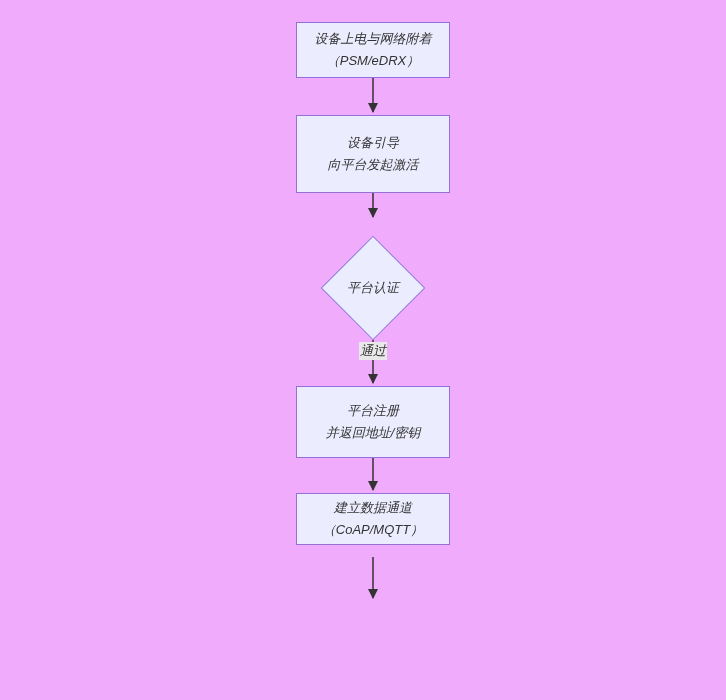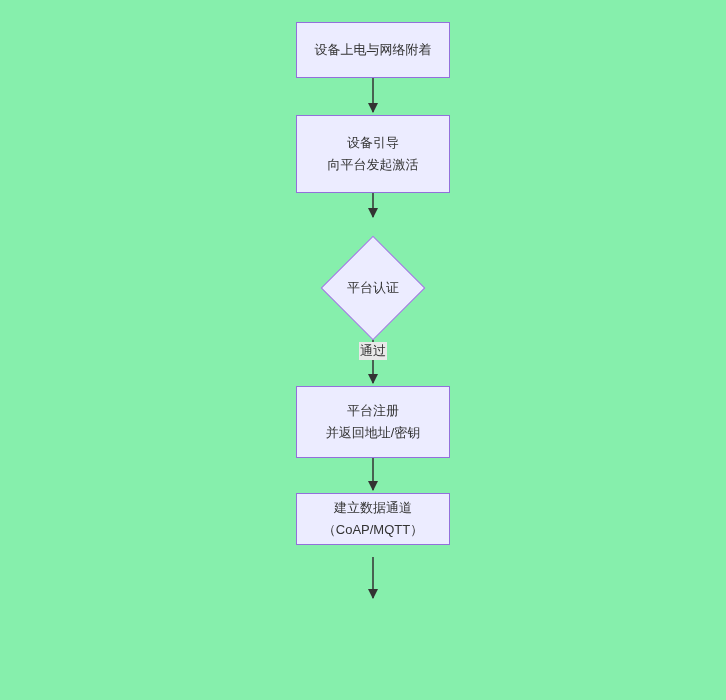--- a/index.html
+++ b/index.html
@@ -4,24 +4,25 @@
 <style>
   html, body {
     margin: 0;
     padding: 0;
     background: #ffffff;
   }
   .canvas {
     position: relative;
     width: 726px;
     height: 700px;
-    background: #86efac;
+    background: #f0abfc;
     font-family: "Liberation Sans", "DejaVu Sans", sans-serif;
     color: #333333;
     overflow: hidden;
+    font-style: italic;
   }
   .edges {
     position: absolute;
     left: 0;
     top: 0;
     width: 726px;
     height: 700px;
   }
   .node {
     position: absolute;
@@ -87,20 +88,21 @@
     </defs>
     <line x1="373" y1="78" x2="373" y2="112" stroke="#333333" stroke-width="1.5" marker-end="url(#arrowhead)"></line>
     <line x1="373" y1="177" x2="373" y2="217" stroke="#333333" stroke-width="1.5" marker-end="url(#arrowhead)"></line>
     <line x1="373" y1="324" x2="373" y2="383" stroke="#333333" stroke-width="1.5" marker-end="url(#arrowhead)"></line>
     <line x1="373" y1="450" x2="373" y2="490" stroke="#333333" stroke-width="1.5" marker-end="url(#arrowhead)"></line>
     <line x1="373" y1="557" x2="373" y2="598" stroke="#333333" stroke-width="1.5" marker-end="url(#arrowhead)"></line>
   </svg>
 
   <div class="node" style="left:296px; top:22px; width:154px; height:56px;">
     <div>设备上电与网络附着</div>
+    <div>（PSM/eDRX）</div>
   </div>
 
   <div class="node" style="left:296px; top:115px; width:154px; height:78px;">
     <div>设备引导</div>
     <div>向平台发起激活</div>
   </div>
 
   <div class="diamond-wrap" style="left:321px; top:236px; width:104px; height:104px;">
     <div class="diamond-shape"></div>
     <div class="diamond-label">平台认证</div>

